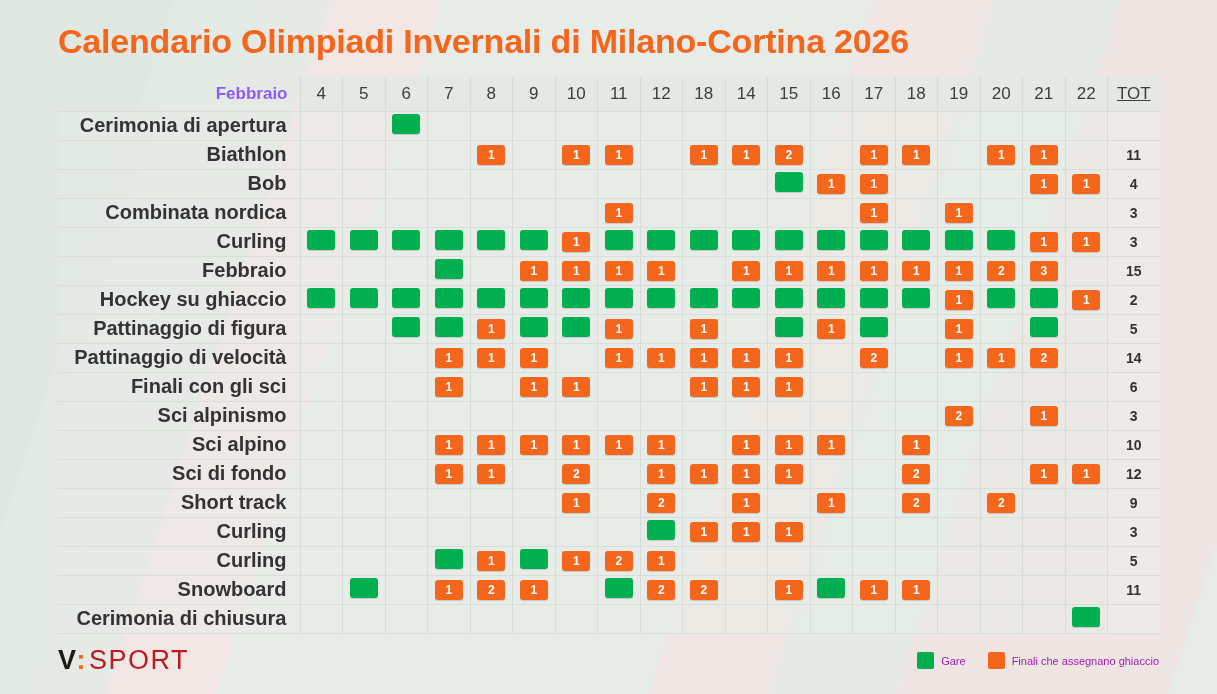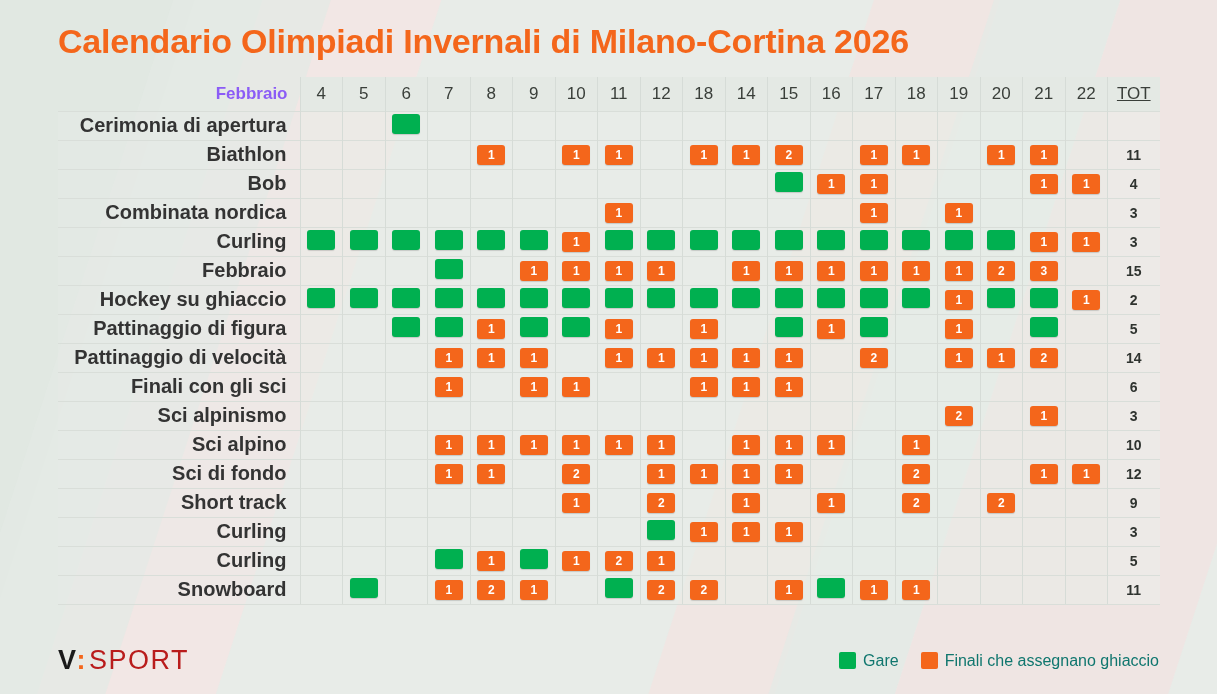--- a/index.html
+++ b/index.html
@@ -60,21 +60,21 @@
           box-shadow: 0 1px 1px rgba(0,0,0,.15); }
   .chip.gare   { background: #00b050; }
   .chip.finale { background: #f4661b; }
 
   .footer { position: absolute; left: 58px; right: 58px; bottom: 18px;
             display: flex; align-items: center; justify-content: space-between; z-index: 4; }
   .logo { display: flex; align-items: baseline; font-size: 27px; letter-spacing: .5px; }
   .logo .v { font-weight: bold; color: #1a1a1a; }
   .logo .dots { color: #f4661b; font-weight: bold; margin: 0 3px 0 0; }
   .logo .sport { color: #b91c1c; font-weight: normal; letter-spacing: 1.5px; }
-  .legend { display: flex; align-items: center; gap: 8px; font-size: 16px; color: #0f766e; }
+  .legend { display: flex; align-items: center; gap: 8px; font-size: 11px; color: #a21caf; }
   .legend .sw { width: 17px; height: 17px; display: inline-block; border-radius: 2px; }
   .legend .sw.g { background: #00b050; }
   .legend .sw.o { background: #f4661b; }
   .legend .item { display: flex; align-items: center; gap: 7px; margin-left: 14px; }
 </style>
 </head>
 <body>
 
 <div id="stage">
   <div class="band g1 soft"></div>
@@ -521,20 +521,43 @@
             <td><span class="chip finale">1</span></td>
             <td><span class="chip gare"></span></td>
             <td><span class="chip finale">1</span></td>
             <td><span class="chip finale">1</span></td>
             <td></td>
             <td></td>
             <td></td>
             <td></td>
             <td class="tot">11</td>
           </tr>
+          <tr>
+            <td class="sport">Cerimonia di chiusura</td>
+            <td></td>
+            <td></td>
+            <td></td>
+            <td></td>
+            <td></td>
+            <td></td>
+            <td></td>
+            <td></td>
+            <td></td>
+            <td></td>
+            <td></td>
+            <td></td>
+            <td></td>
+            <td></td>
+            <td></td>
+            <td></td>
+            <td></td>
+            <td></td>
+            <td><span class="chip gare"></span></td>
+            <td class="tot"></td>
+          </tr>
         </tbody>
     </table>
   </div>
 
   <div class="footer">
     <div class="logo">
       <span class="v">V</span>
         <span class="dots">:</span>
         <span class="sport">SPORT</span>
     </div>

